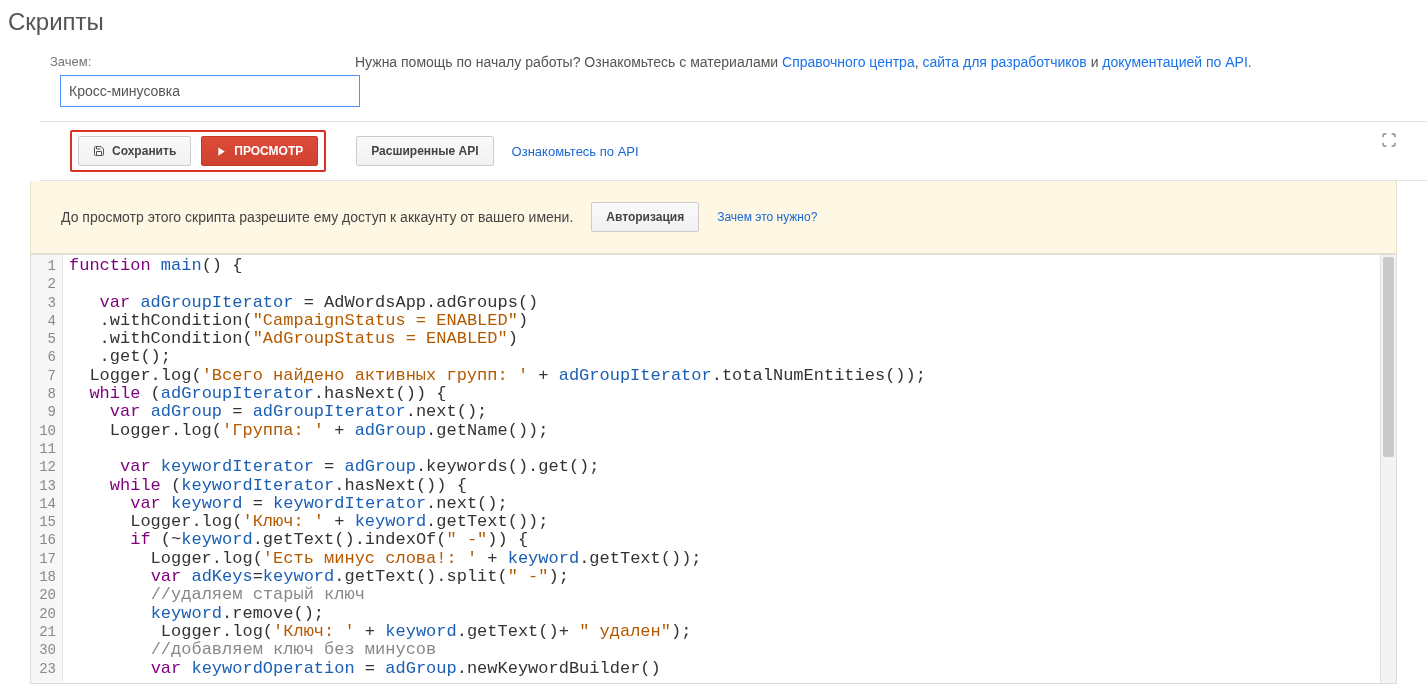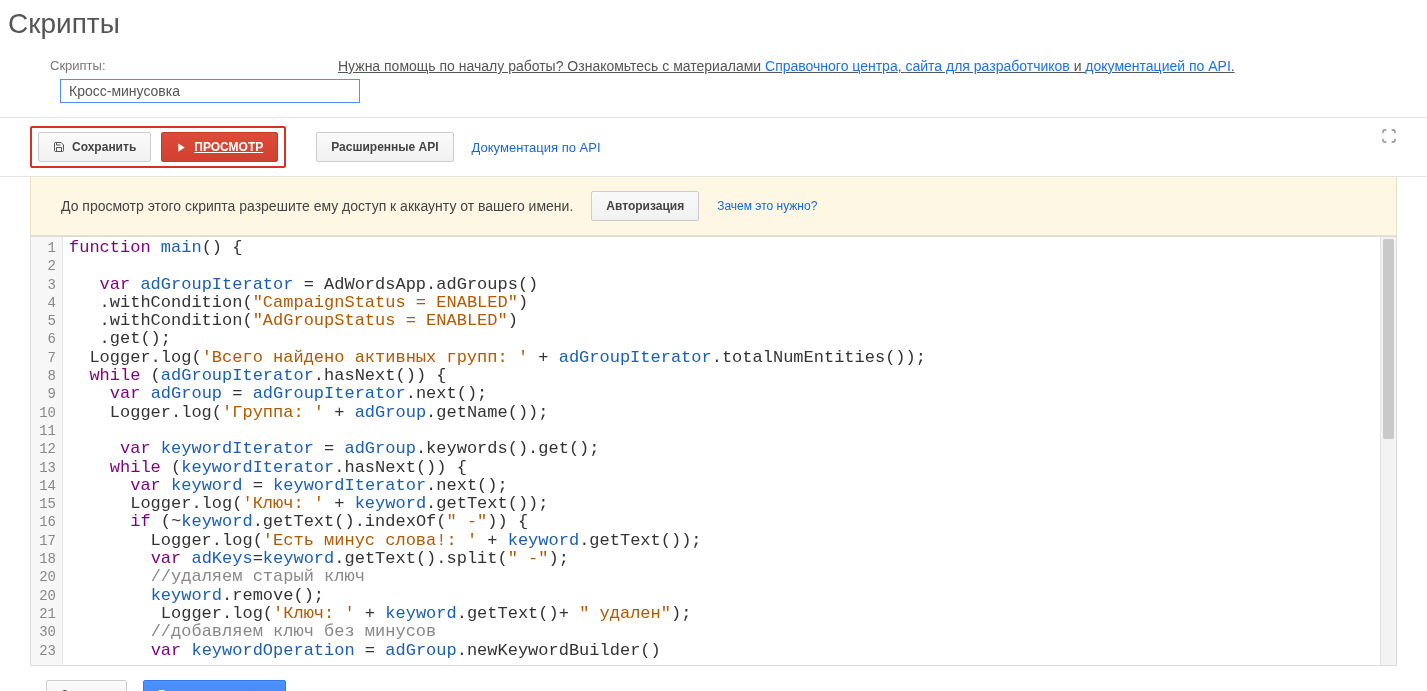--- a/index.html
+++ b/index.html
@@ -1,33 +1,33 @@
 <!DOCTYPE html>
 <html><head>
 <meta charset="utf-8">
 <style>
   * { box-sizing: border-box; margin: 0; padding: 0; }
   body { font-family: Arial, Helvetica, sans-serif; font-size: 13px; color: #333; background: #fff; width: 1427px; }
   .page { padding: 8px 0 0 0; }
-  .page-title { font-size: 28px; color: #555; font-weight: normal; padding: 0 0 18px 8px; }
+  .page-title { font-size: 24px; color: #555; font-weight: normal; padding: 0 0 18px 8px; }
   .meta-row { display: flex; align-items: baseline; padding: 0 0 6px 50px; }
   .meta-label { color: #777; font-size: 13px; }
-  .help-line { position: absolute; left: 338px; color: #555; font-size: 14px; text-decoration: underline; }
+  .help-line { position: absolute; left: 355px; color: #555; font-size: 14px; }
   .help-line a { color: #1a73e8; text-decoration: none; }
   .meta-row-wrap { position: relative; }
-  .name-input { margin: 0 0 14px 60px; width: 300px; height: 24px; border: 1px solid #4d90fe; padding: 0 8px; font-size: 14px; color: #555; outline: none; }
-  .toolbar { display: flex; align-items: center; border-top: 1px solid #e2e2e2; border-bottom: 1px solid #e2e2e2; padding: 8px 30px 8px 30px; position: relative; }
+  .name-input { margin: 0 0 14px 60px; width: 300px; height: 32px; border: 1px solid #4d90fe; padding: 0 8px; font-size: 14px; color: #555; outline: none; }
+  .toolbar { display: flex; align-items: center; border-top: 1px solid #e2e2e2; border-bottom: 1px solid #e2e2e2; padding: 8px 30px 8px 30px; position: relative; margin-left: 40px; }
   .btn { display: inline-flex; align-items: center; justify-content: center; height: 30px; padding: 0 14px; border: 1px solid #ccc; background: linear-gradient(#fafafa,#f1f1f1); color: #444; font-size: 12px; font-weight: bold; cursor: pointer; border-radius: 2px; }
   .btn svg, .btn .glyph { margin-right: 7px; }
-  .btn-red { background: linear-gradient(#dd4b39,#d14130); border-color: #c5392a; color: #fff; text-decoration: underline; }
+  .btn-red { background: linear-gradient(#dd4b39,#d14130); border-color: #c5392a; color: #fff; }
   .save-group { display: flex; align-items: center; gap: 10px; border: 2px solid #d93025; padding: 4px 6px; border-radius: 2px; margin-right: 24px; }
   .mid-btns { display: flex; margin-left: 6px; }
   .doc-link { margin-left: 18px; color: #1967d2; font-size: 13px; cursor: pointer; }
   .fullscreen { position: absolute; right: 30px; top: 10px; cursor: pointer; color: #888; }
-  .auth-bar { background: #fdf7e3; border-bottom: 1px solid #f0e7c5; padding: 14px 30px; display: flex; align-items: center; gap: 18px; margin: 0 30px; border: 1px solid #e8e1c4; border-top: none; }
+  .auth-bar { background: #fdf7e3; border-bottom: 1px solid #f0e7c5; padding: 21px 30px; display: flex; align-items: center; gap: 18px; margin: 0 30px; border: 1px solid #e8e1c4; border-top: none; }
   .auth-bar .msg { color: #444; font-size: 14px; }
   .auth-bar .btn { font-weight: bold; text-align: center; }
   .why-link { color: #1967d2; font-size: 12px; cursor: pointer; }
   .editor-wrap { border: 1px solid #dcdcdc; margin: 0 30px; height: 430px; display: flex; overflow: hidden; position: relative; }
   .gutter { background: #f7f7f7; border-right: 1px solid #e6e6e6; width: 32px; text-align: right; padding: 2px 6px 0 0; color: #888; font-family: Consolas, "Courier New", monospace; font-size: 14px; line-height: 18.3px; user-select: none; }
   .code { padding: 2px 0 0 6px; font-family: Consolas, "Courier New", monospace; font-size: 17px; line-height: 18.3px; white-space: pre; overflow: auto; flex: 1; }
   .kw { color: #7f007f; }
   .id { color: #1a5fb4; }
   .str { color: #b35900; }
   .com { color: #888; }
@@ -38,21 +38,21 @@
   .btn-blue { background: linear-gradient(#4d90fe,#4285f4); border-color: #3079ed; color: #fff; }
 </style>
 </head>
 <body>
 
 <div class="page">
   <h1 class="page-title">Скрипты</h1>
 
   <div class="meta-row-wrap">
     <div class="meta-row">
-      <span class="meta-label">Скрипты:</span>
+      <span class="meta-label">Зачем:</span>
       <span class="help-line">
         <span>Нужна помощь по началу работы? Ознакомьтесь с материалами </span><a href="#">Справочного центра</a><span>, </span><a href="#">сайта для разработчиков</a><span> и </span><a href="#">документацией по API</a><span>.</span>
       </span>
     </div>
     <input class="name-input" type="text" value="Кросс-минусовка" style="">
   </div>
 
   <div class="toolbar">
     <div class="save-group">
       <button class="btn">
@@ -68,21 +68,21 @@
             <polygon points="5 3 19 12 5 21 5 3"></polygon>
           </svg>
         <span>ПРОСМОТР</span>
       </button>
     </div>
     <div class="mid-btns">
       <button class="btn">
           <span>Расширенные API</span>
         </button>
     </div>
-    <a class="doc-link">Документация по API</a>
+    <a class="doc-link">Ознакомьтесь по API</a>
     <span class="fullscreen">
       <svg width="16" height="16" viewBox="0 0 24 24" fill="none" stroke="#888" stroke-width="2">
           <path d="M8 3H5a2 2 0 0 0-2 2v3"></path>
           <path d="M16 3h3a2 2 0 0 1 2 2v3"></path>
           <path d="M8 21H5a2 2 0 0 1-2-2v-3"></path>
           <path d="M16 21h3a2 2 0 0 0 2-2v-3"></path>
         </svg>
     </span>
   </div>
 

